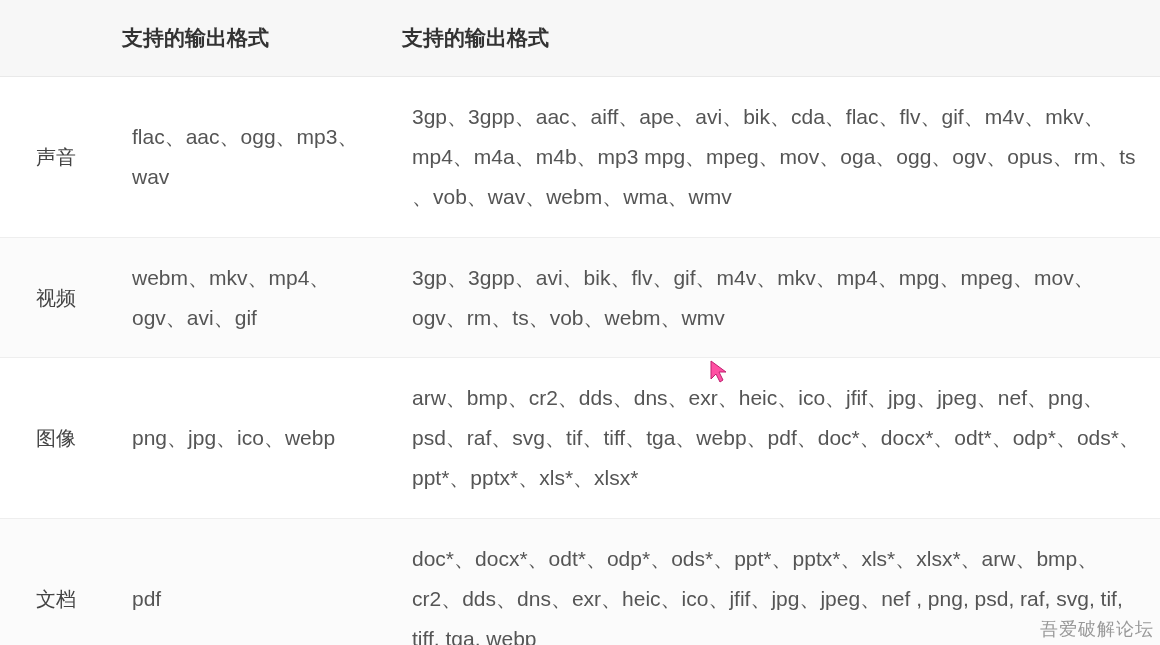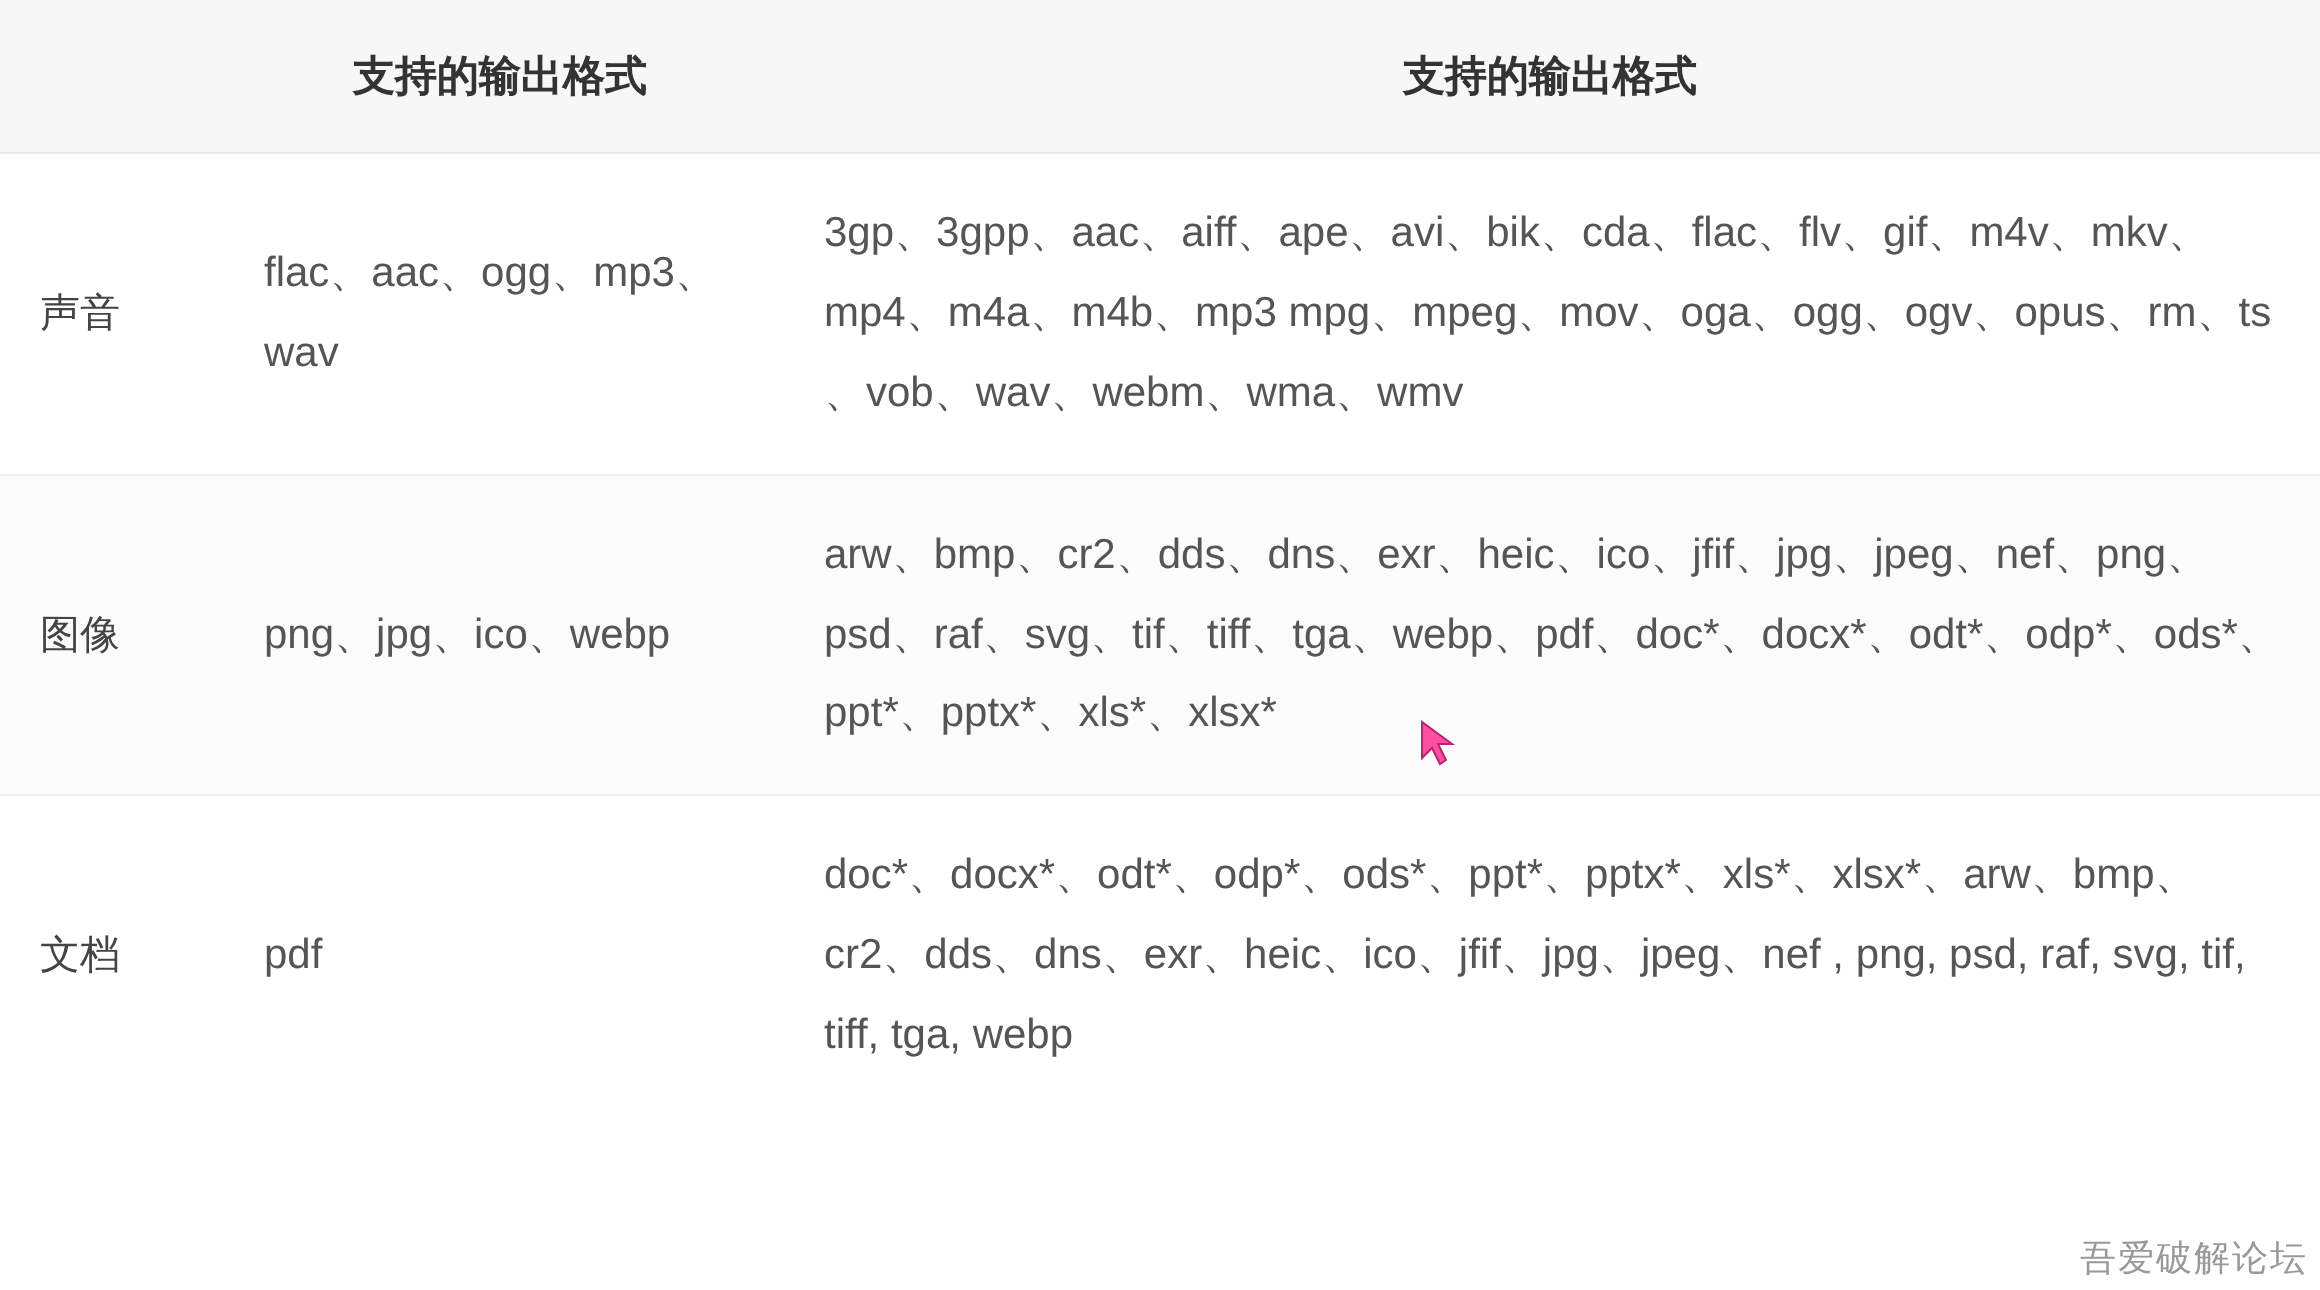--- a/index.html
+++ b/index.html
@@ -18,37 +18,38 @@
     table-layout: fixed;
   }
   col.cat   { width: 110px; }
   col.out   { width: 280px; }
   col.inp   { width: 770px; }
   th {
     background: #f7f7f7;
     color: #333;
     font-size: 21px;
     font-weight: 700;
-    text-align: center;
+    text-align: left;
     padding: 24px 12px;
     border-bottom: 1px solid #e9e9e9;
   }
   td {
     font-size: 21px;
     line-height: 1.9;
     color: #555;
     padding: 20px 18px 20px 22px;
     vertical-align: middle;
     border-top: 1px solid #eeeeee;
   }
   tr:nth-child(even) td { background: #fbfbfb; }
   td.cat {
     color: #444;
     font-size: 20px;
     padding-left: 20px;
+    text-align: center;
   }
   .cursor {
     position: absolute;
     left: 710px;
     top: 360px;
     width: 18px;
     height: 24px;
     pointer-events: none;
   }
   .watermark {
@@ -78,20 +79,25 @@
       <th>支持的输出格式</th>
     </tr>
   </thead>
   <tbody>
     <tr>
       <td class="cat">声音</td>
       <td>flac、aac、ogg、mp3、wav</td>
       <td>3gp、3gpp、aac、aiff、ape、avi、bik、cda、flac、flv、gif、m4v、mkv、mp4、m4a、m4b、mp3 mpg、mpeg、mov、oga、ogg、ogv、opus、rm、ts 、vob、wav、webm、wma、wmv</td>
     </tr>
     <tr>
+      <td class="cat">视频</td>
+      <td>webm、mkv、mp4、ogv、avi、gif</td>
+      <td>3gp、3gpp、avi、bik、flv、gif、m4v、mkv、mp4、mpg、mpeg、mov、ogv、rm、ts、vob、webm、wmv</td>
+    </tr>
+    <tr>
       <td class="cat">图像</td>
       <td>png、jpg、ico、webp</td>
       <td>arw、bmp、cr2、dds、dns、exr、heic、ico、jfif、jpg、jpeg、nef、png、psd、raf、svg、tif、tiff、tga、webp、pdf、doc*、docx*、odt*、odp*、ods*、ppt*、pptx*、xls*、xlsx*</td>
     </tr>
     <tr>
       <td class="cat">文档</td>
       <td>pdf</td>
       <td>doc*、docx*、odt*、odp*、ods*、ppt*、pptx*、xls*、xlsx*、arw、bmp、cr2、dds、dns、exr、heic、ico、jfif、jpg、jpeg、nef , png, psd, raf, svg, tif, tiff, tga, webp</td>
     </tr>
   </tbody>

